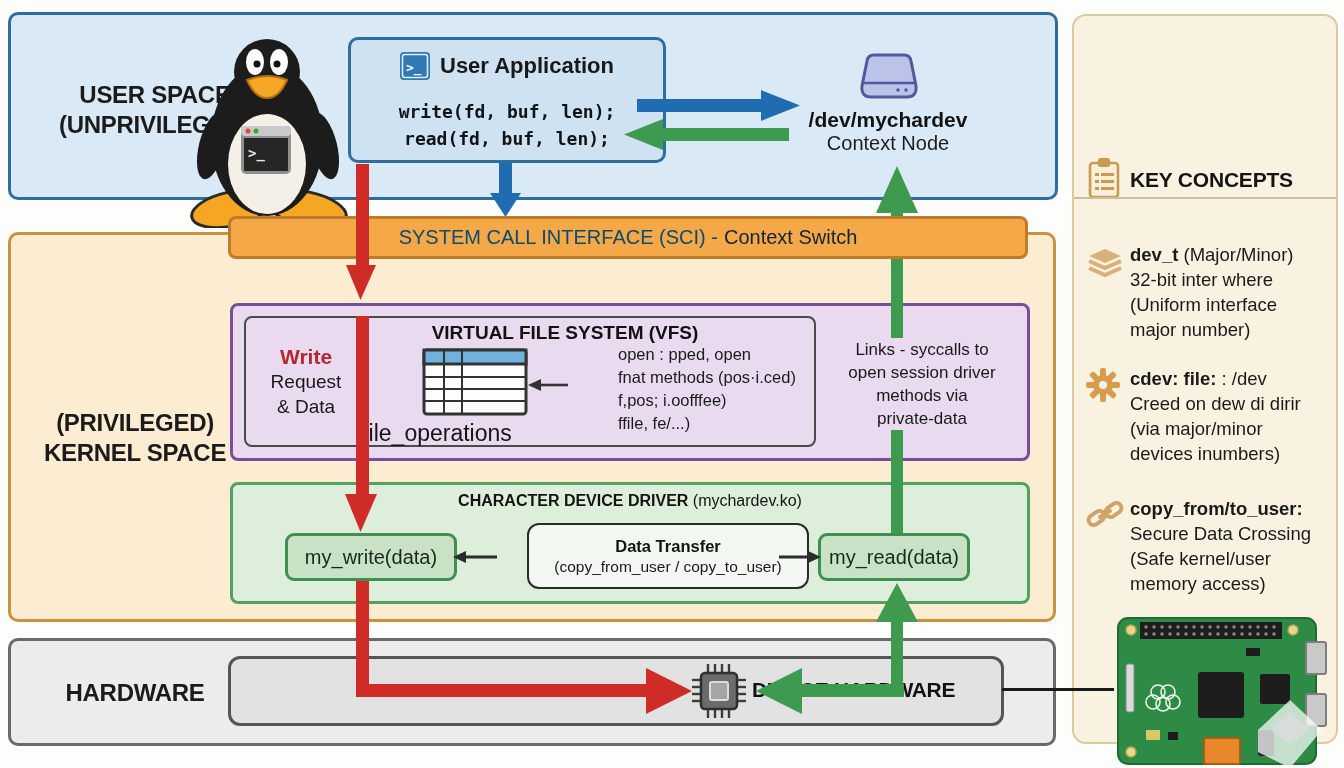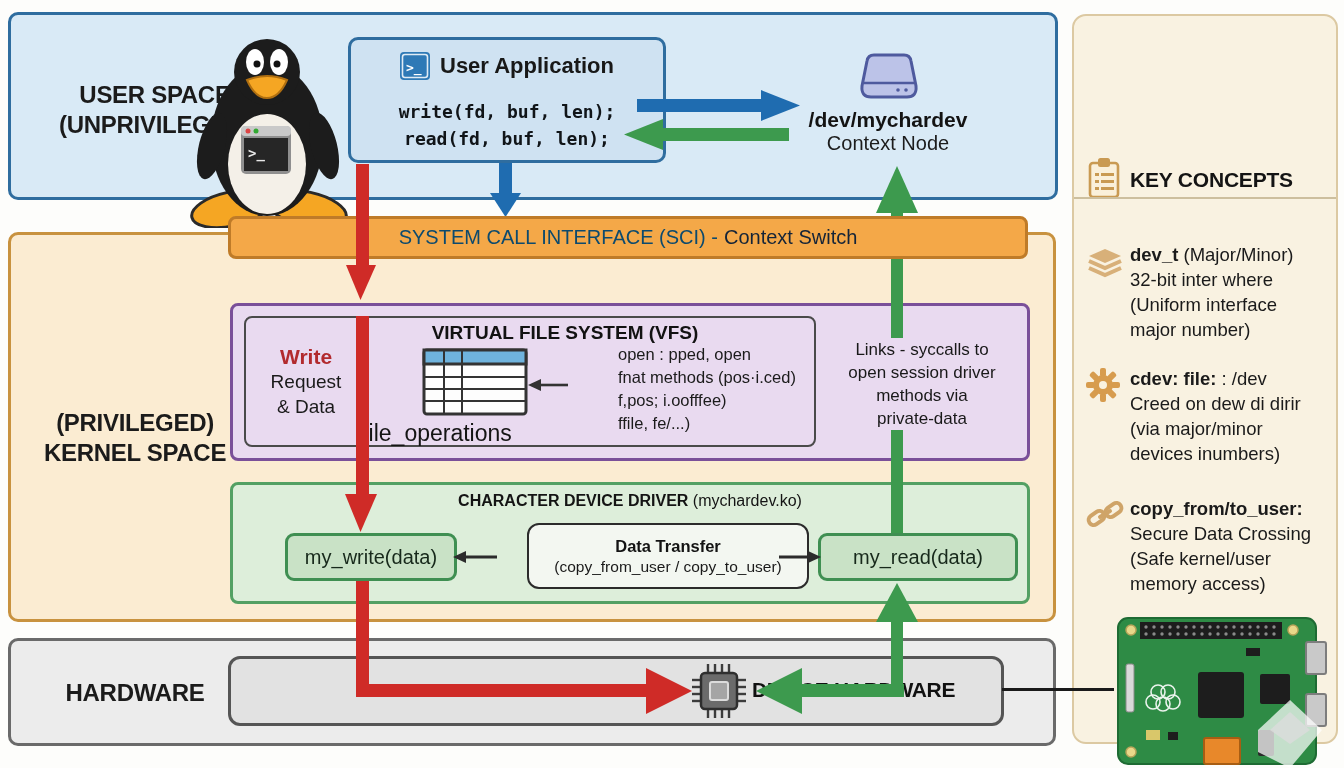--- a/index.html
+++ b/index.html
@@ -35,21 +35,21 @@
   #write-block .w{color:#b22a2e;font-weight:bold;font-size:21px;}
   #fileops-label{left:352px;top:420px;width:170px;font-size:23px;color:#141414;}
   #vfs-methods{left:570px;top:343px;width:250px;font-size:16.5px;line-height:23px;color:#1b1b1b;margin-left:48px;}
   #links-note{left:822px;top:338px;width:200px;background:#e9daf0;font-size:17px;line-height:23px;color:#191919;z-index:10;}
   
   #driver{left:230px;top:482px;width:800px;height:122px;background:#ddeeda;border:3px solid #53a063;border-radius:8px;box-sizing:border-box;}
   #driver-title{left:250px;top:492px;width:760px;font-size:16px;color:#141414;}
   .fnbox{position:absolute;background:#c9e2c6;border:3px solid #3f8f52;border-radius:9px;box-sizing:border-box;
          display:flex;align-items:center;justify-content:center;font-size:20px;color:#17291b;z-index:10;}
   #my-write{left:285px;top:533px;width:172px;height:48px;}
-  #my-read{left:818px;top:533px;width:200px;height:48px;}
+  #my-read{left:818px;top:533px;width:152px;height:48px;}
   #data-transfer{left:497px;top:523px;width:282px;height:66px;background:#f3f7f1;border:2.5px solid #2b2b2b;border-radius:12px;
                  box-sizing:border-box;z-index:10;display:flex;flex-direction:column;align-items:center;justify-content:center;margin-left:30px;}
   #data-transfer .t1{font-size:16.5px;font-weight:bold;color:#131313;}
   #data-transfer .t2{font-size:15.5px;color:#1a1a1a;margin-top:2px;}
   
   #hw-inner{left:228px;top:656px;width:776px;height:70px;background:#e2e2e2;border:3px solid #555;border-radius:12px;box-sizing:border-box;}
   #device-hw-label{left:752px;top:678px;font-size:21px;font-weight:bold;color:#111;letter-spacing:-0.3px;}
   
   #sidebar{left:1072px;top:14px;width:266px;height:730px;background:#f9f2e1;border:2px solid #dcc9a2;border-radius:14px;box-sizing:border-box;}
   #sb-title{left:1130px;top:168px;font-size:21px;font-weight:bold;color:#141414;letter-spacing:-0.2px;}

